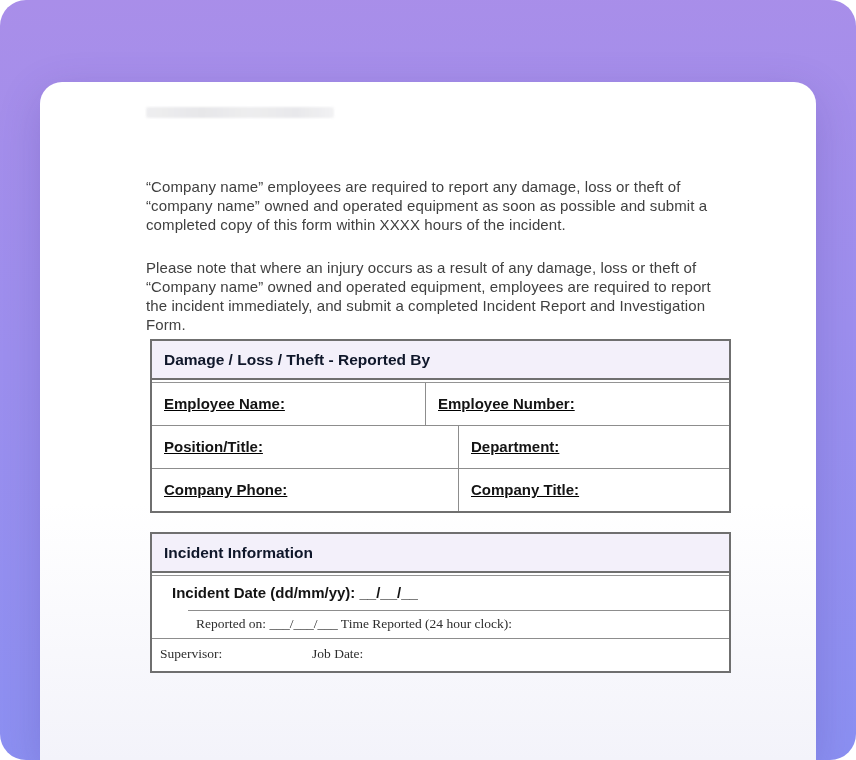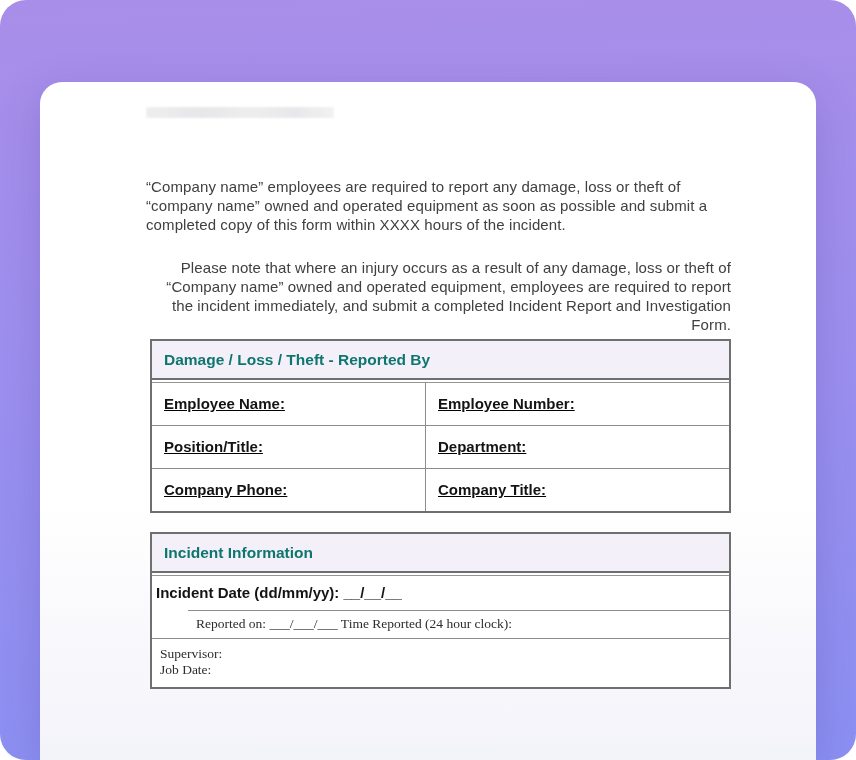--- a/index.html
+++ b/index.html
@@ -55,72 +55,72 @@
     cursor: pointer;
   }
 
   .para {
     font-size: 15px;
     line-height: 19px;
     color: #404040;
     letter-spacing: 0.1px;
   }
   .para.first  { margin-top: 59px; }
-  .para.second { margin-top: 24px; text-align: right; }
+  .para.second { margin-top: 24px; }
 
   .form-table {
     margin-top: 5px;
     margin-left: 4px;
     width: 581px;
     border: 2px solid #6f6f6f;
     background: #ffffff;
   }
   .form-table.second { margin-top: 19px; }
 
   .t-header {
     background: #f3f0fa;
     border-bottom: 2px solid #6f6f6f;
     padding: 10px 12px 9px 12px;
     font-size: 15.5px;
     font-weight: bold;
-    color: #0f766e;
+    color: #0f172a;
   }
 
   .t-body { margin-top: 2px; border-top: 1px solid #949494; }
 
   .t-row { display: flex; text-decoration: underline; }
-  .t-row + .t-row { border-top: 1px solid #8d8d8d; }
+  .t-row + .t-row { border-top: 1px solid #8d8d8d; gap: 33px; }
 
   .t-cell {
     padding: 12px 12px 13px 12px;
     font-size: 15px;
     font-weight: bold;
     color: #141414;
   }
   .t-cell.c1 { width: 273px; }
   .t-cell.c2 { flex: 1; border-left: 1px solid #8d8d8d; }
 
   .incident-row {
     display: flex;
-    padding: 8px 12px 9px 4px;
+    padding: 8px 12px 9px 20px;
     font-size: 15px;
     font-weight: bold;
     color: #141414;
   }
   .incident-row .right-part { margin-left: 33px; }
 
   .scan-row {
     font-family: "Liberation Serif", serif;
     font-size: 13.5px;
     color: #2d2d2d;
     border-top: 1px solid #8d8d8d;
     filter: blur(0.35px);
   }
   .scan-row.reported { padding: 5px 8px 6px 8px; margin-left: 36px; }
-  .scan-row.supervisor { display: flex; padding: 7px 8px 9px 8px; flex-direction: column; }
+  .scan-row.supervisor { display: flex; padding: 7px 8px 9px 8px; }
   .scan-row.supervisor .s1 { width: 152px; }
   .scan-row.supervisor .s2 { width: 178px; }
   .scan-row.supervisor .s3 { flex: 1; }
 </style>
 </head>
 <body>
 
 <div class="stage">
   <div class="doc-card">
     <div class="doc-content">

